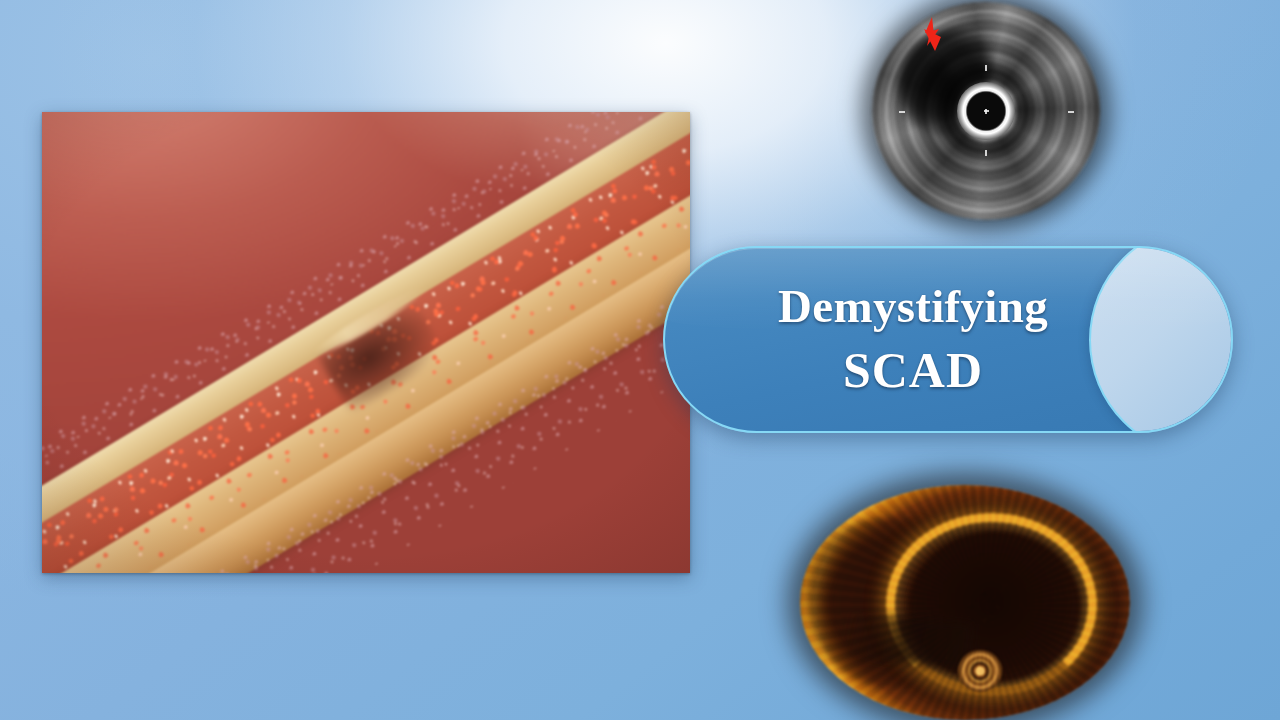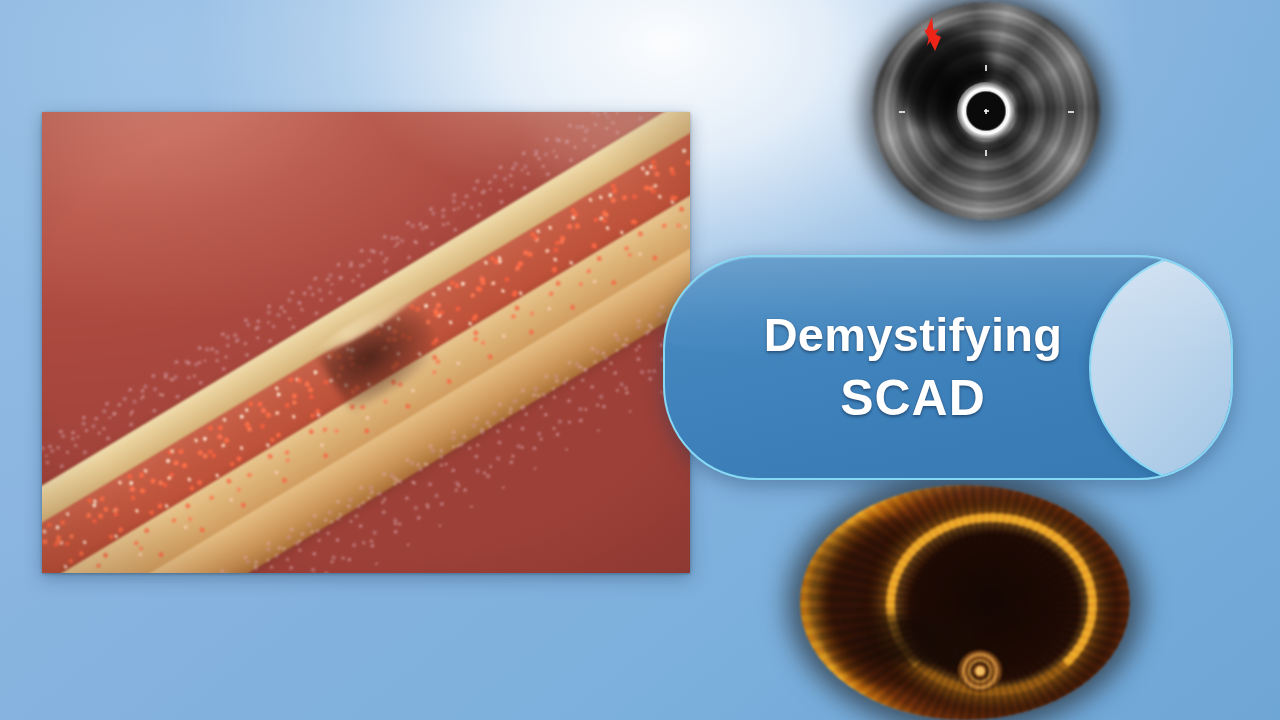--- a/index.html
+++ b/index.html
@@ -273,27 +273,28 @@
   }
   #oct .texo {
     position:absolute; inset:0; border-radius:50%;
     background-image:repeating-conic-gradient(from 0deg at 56% 52%, rgba(255,200,110,0.09) 0deg 2deg, rgba(0,0,0,0.10) 2deg 4.5deg);
     mix-blend-mode:overlay;
     filter:blur(1px);
   }
 
   
   #title-banner {
-    position:absolute; left:663px; top:255px;
-    width:570px; height:225px;
+    position:absolute; left:663px; top:246px;
+    width:570px; height:187px;
     border-radius:94px;
     border:2px solid #86d8f5;
     background:linear-gradient(168deg, #4f8fc4 0%, #4487bf 26%, #3d80ba 55%, #3a7cb6 78%, #3779b3 100%);
     box-shadow:0 6px 20px rgba(28,58,92,0.40), inset 0 1px 0 rgba(255,255,255,0.20);
     overflow:hidden;
+    font-family:Liberation Serif, serif;
   }
   
   #title-banner .notch {
     position:absolute; right:-88px; top:50%;
     width:230px; height:232px; margin-top:-116px;
     border-radius:50%;
     border:2px solid #86d8f5;
     background:linear-gradient(135deg, #cfe0f1 0%, #bed6ec 38%, #a9c9e6 70%, #9abfe0 100%);
     box-shadow:-2px 0 10px rgba(20,50,85,0.22);
   }

